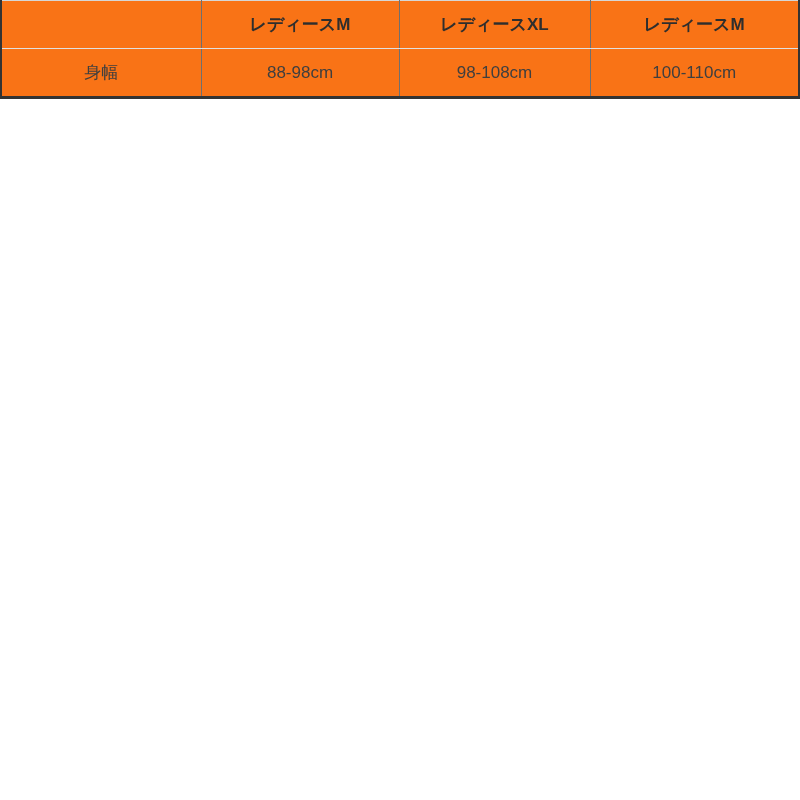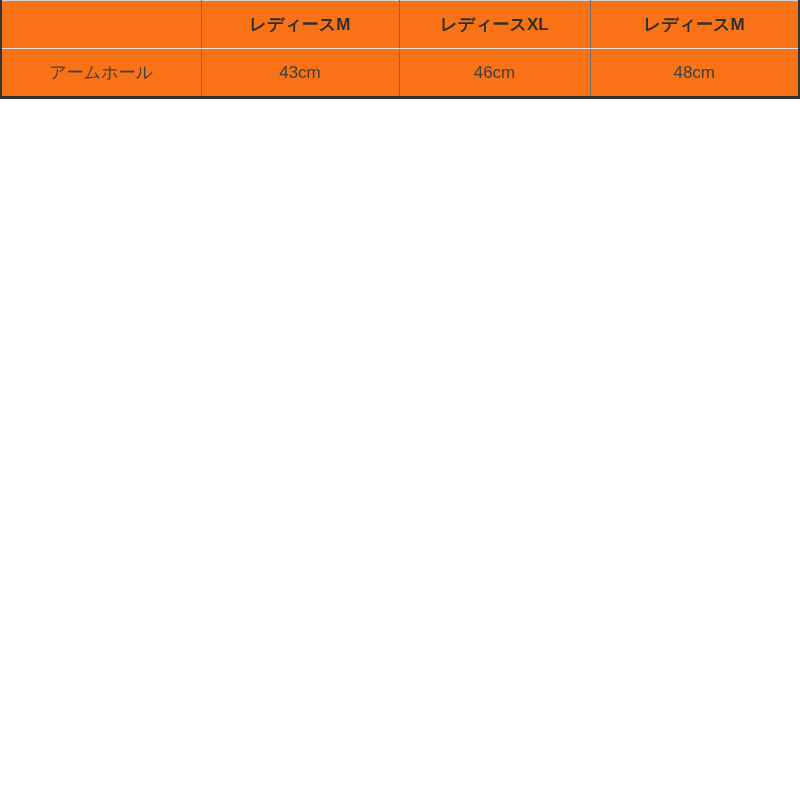--- a/index.html
+++ b/index.html
@@ -67,19 +67,19 @@
   <thead>
     <tr>
       <th></th>
       <th>レディースM</th>
       <th>レディースXL</th>
       <th>レディースM</th>
     </tr>
   </thead>
   <tbody>
     <tr>
-      <td>アームホール</td>
-      <td>43cm</td>
-      <td>46cm</td>
-      <td>48cm</td>
+      <td>身幅</td>
+      <td>88-98cm</td>
+      <td>98-108cm</td>
+      <td>100-110cm</td>
     </tr>
   </tbody>
 </table>
 
 </body></html>

